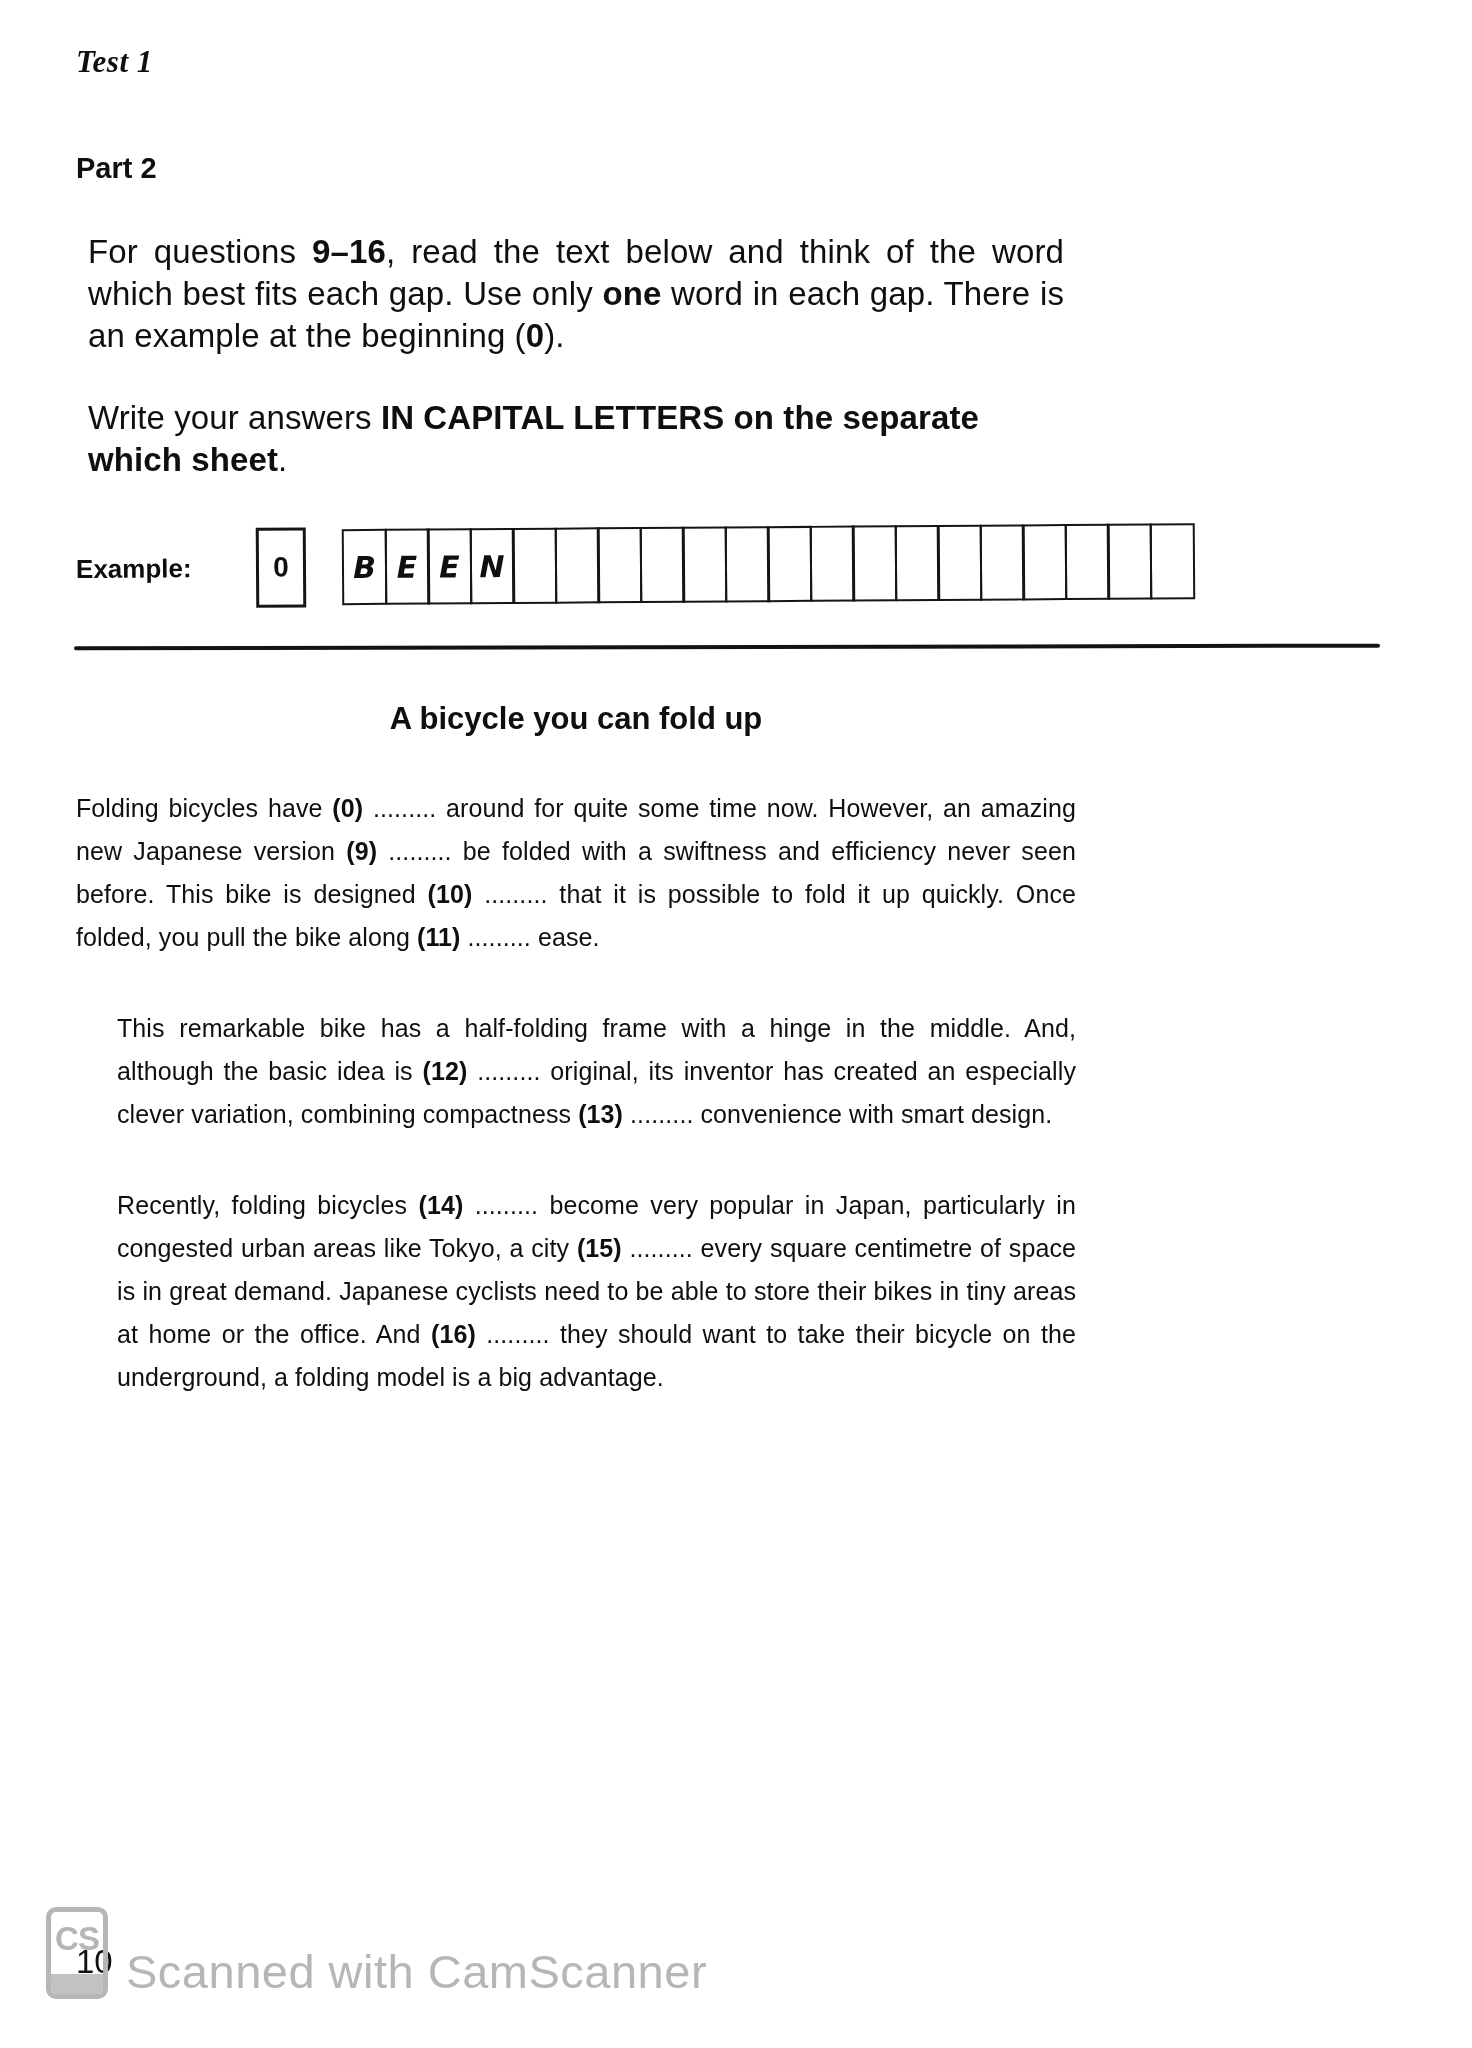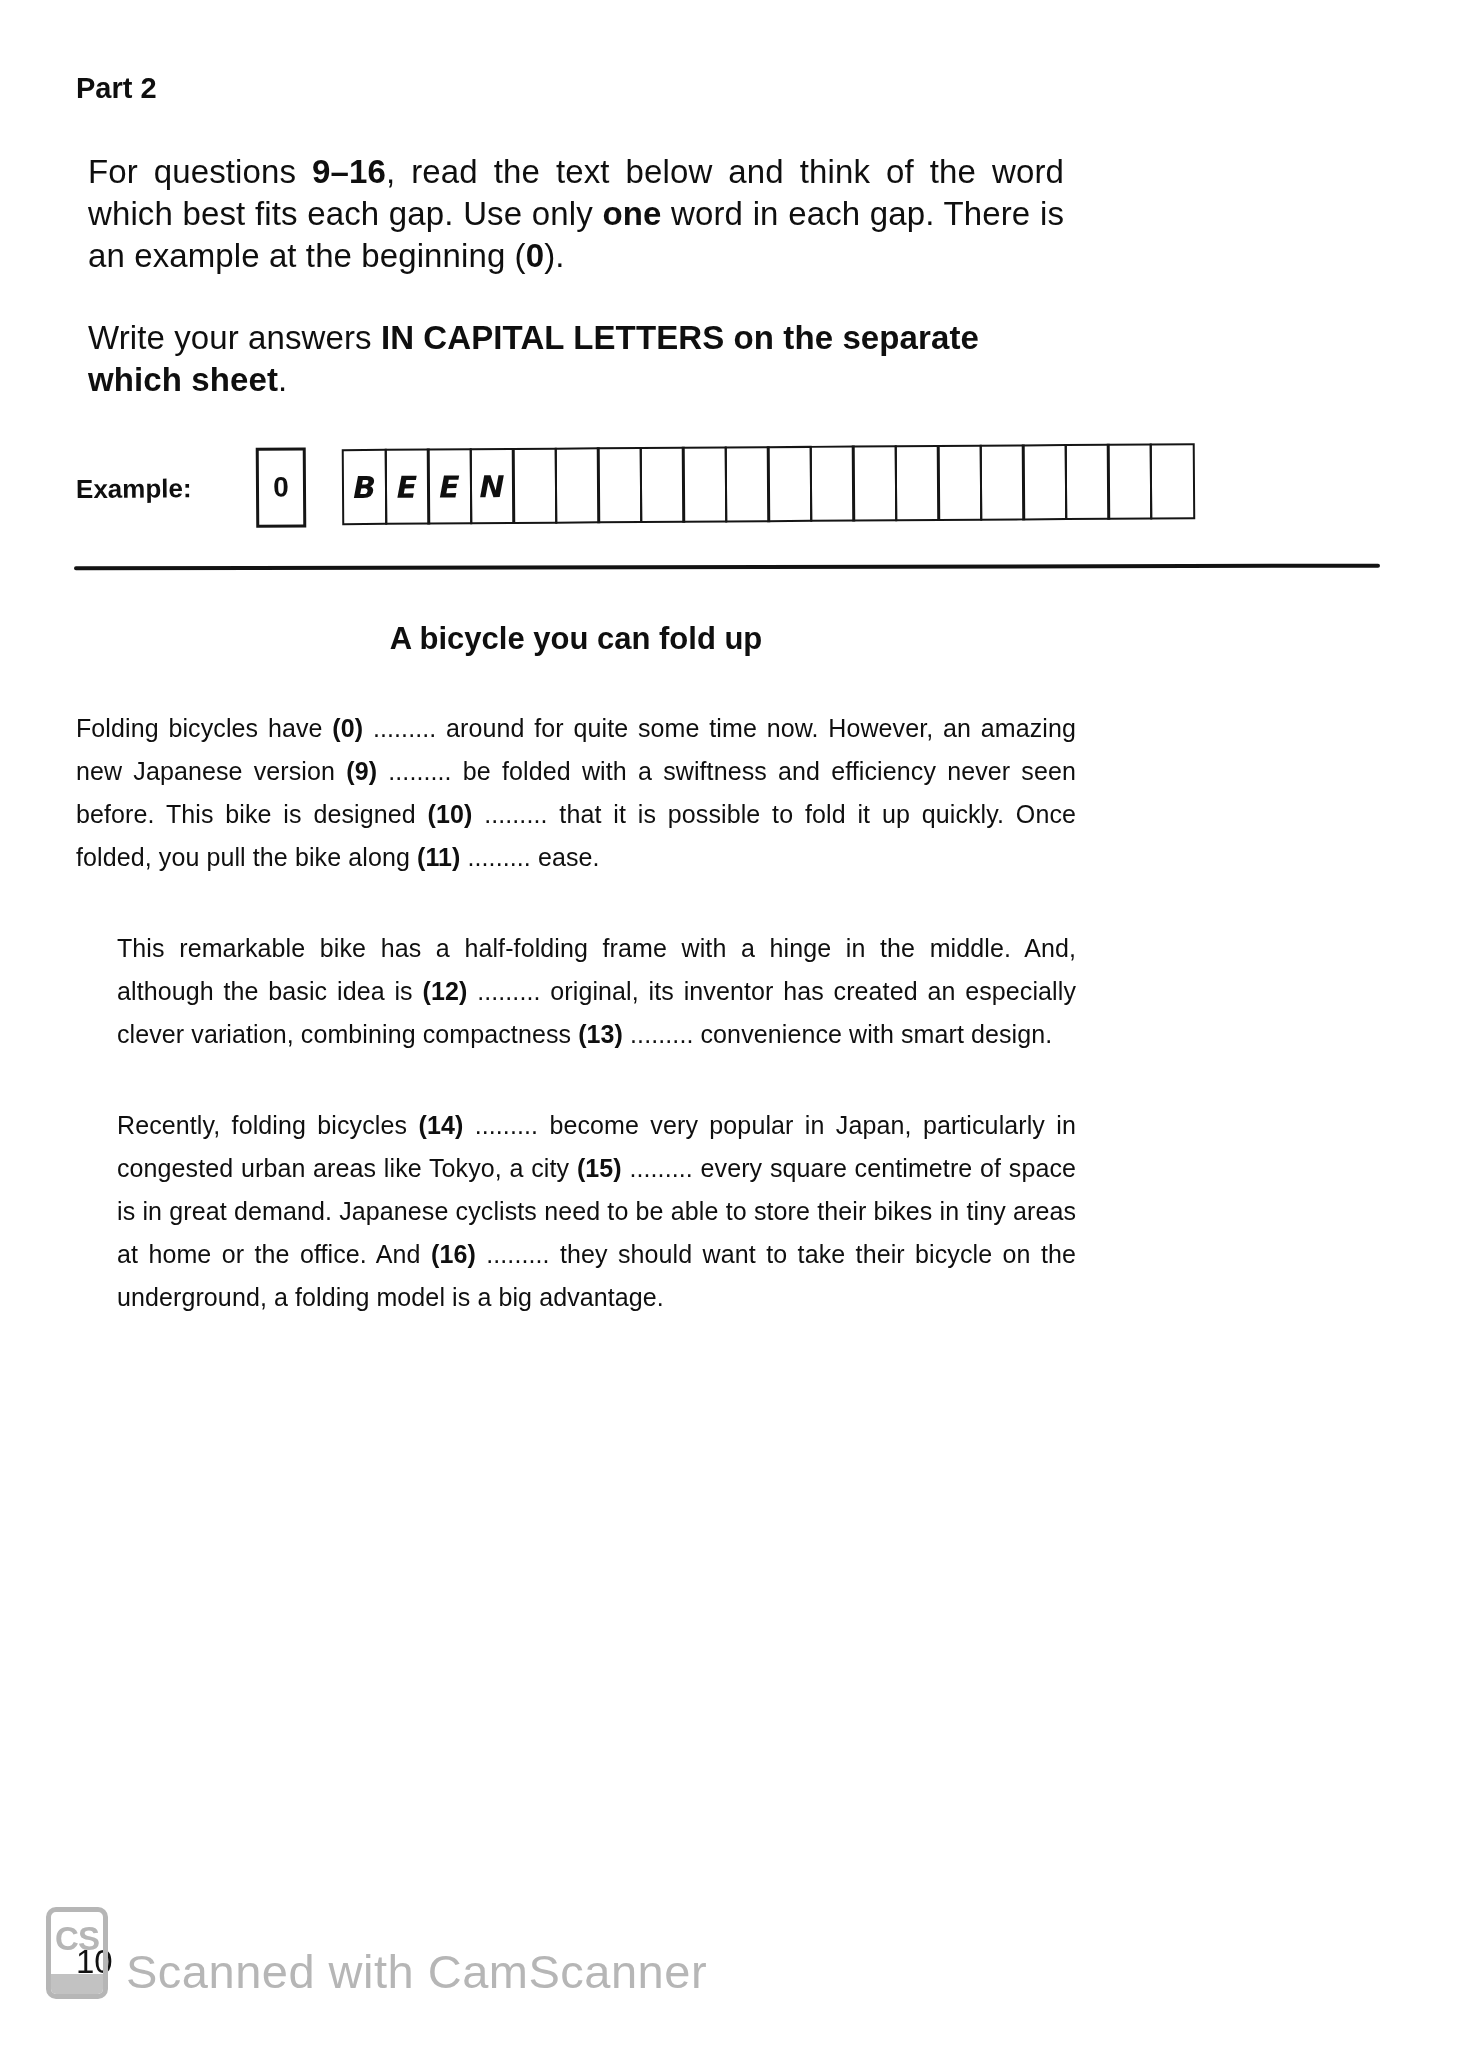--- a/index.html
+++ b/index.html
@@ -175,20 +175,21 @@
     letter-spacing: 0.5px;
     white-space: nowrap;
   }
 </style>
 </head>
 <body>
 
 <div class="page">
   <div class="content">
 
+    <div class="test-header">Test 1</div>
 
     <h2 class="part-title">Part 2</h2>
 
     <p class="instructions"><span>For questions </span><b>9–16</b><span>, read the text below and think of the word which best fits each gap. Use only </span><b>one</b><span> word in each gap. There is an example at the beginning (</span><b>0</b><span>).</span></p>
 
     <p class="instructions second"><span>Write your answers </span><b>IN CAPITAL LETTERS on the separate which sheet</b><span>.</span></p>
 
     <div class="example-row">
       <span class="example-label">Example:</span>
       <div class="example-number-box">0</div>

